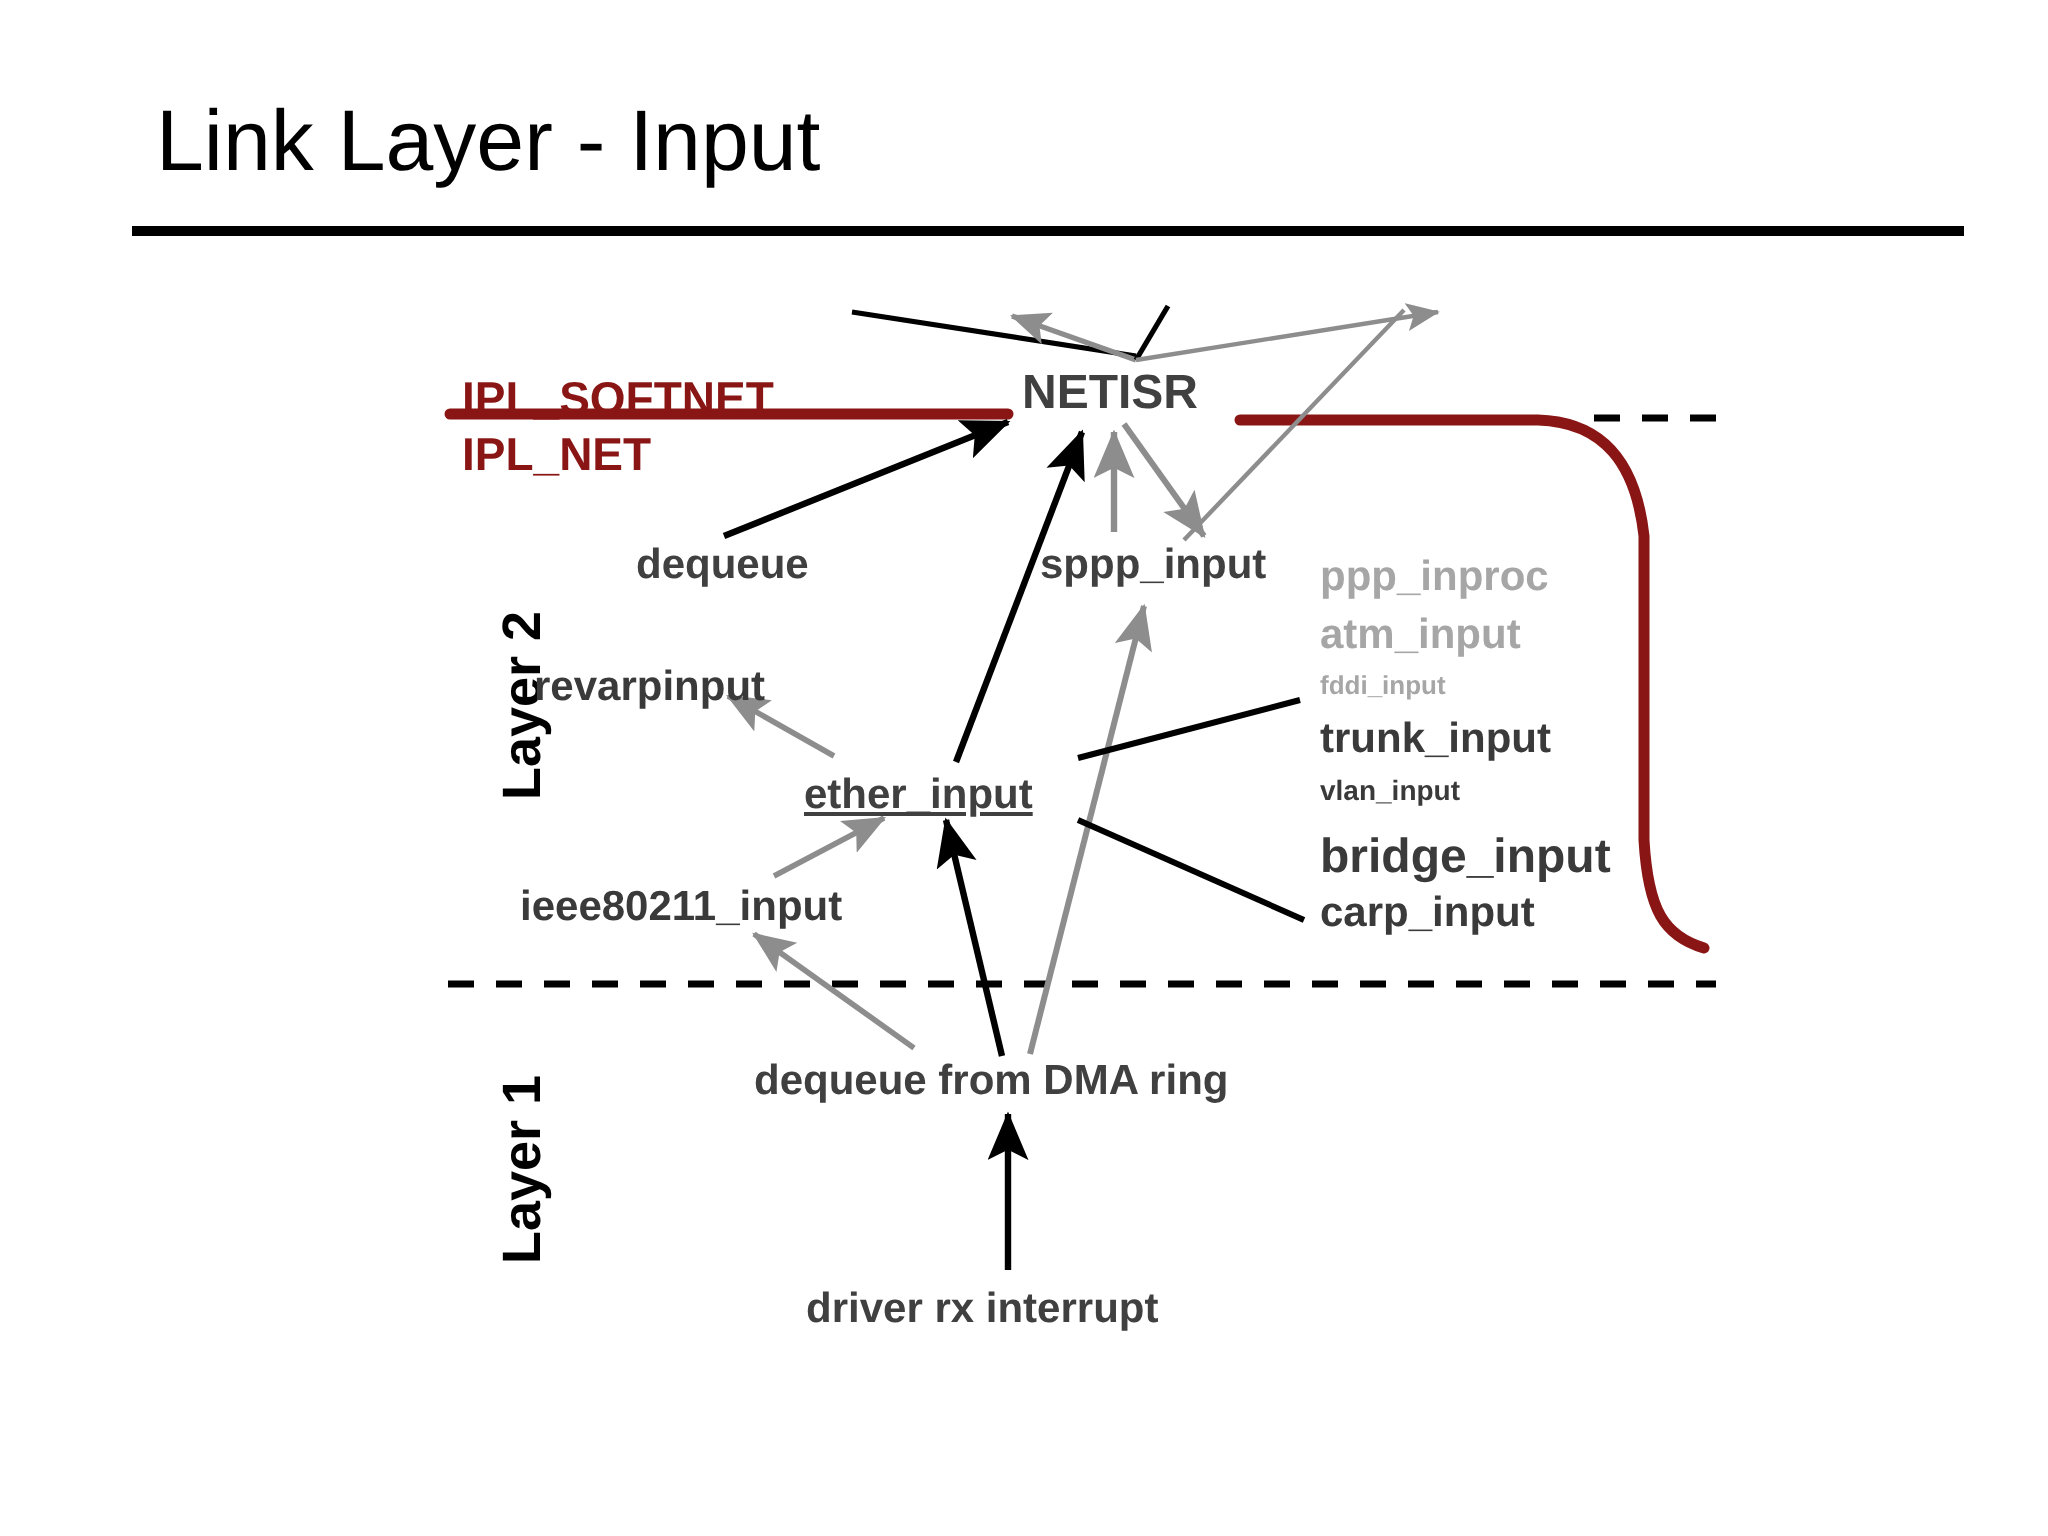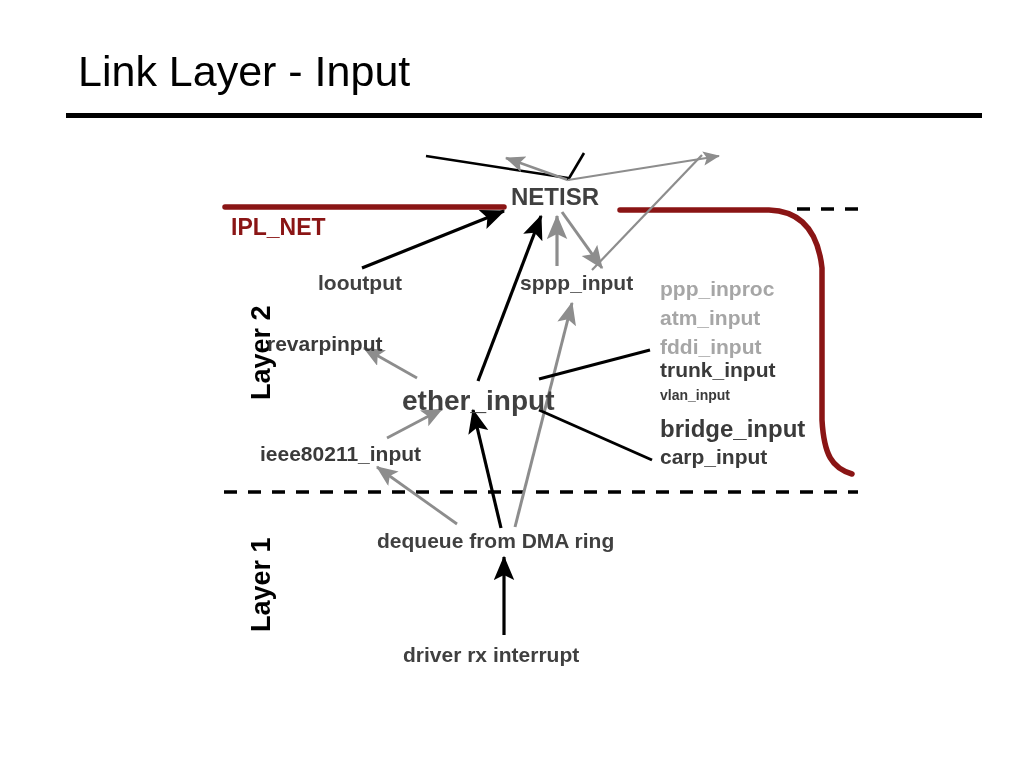--- a/index.html
+++ b/index.html
@@ -138,37 +138,38 @@
       <line x1="527" y1="379" x2="638" y2="350" stroke="#000000" stroke-width="3.0"></line>
 
       <line x1="527" y1="410" x2="640" y2="460" stroke="#000000" stroke-width="3.0"></line>
 
       <line x1="492" y1="635" x2="492" y2="557" stroke="#000000" stroke-width="3.2" marker-end="url(#ah-black)"></line>
     </svg>
 
     <div class="layer-label" style="left: 234px; top: 400px;">Layer 2</div>
     <div class="layer-label" style="left: 234px; top: 632px;">Layer 1</div>
 
+    <div class="node red" style="left: 219px; top: 188px; font-size: 23px;">IPL_SOFTNET</div>
     <div class="node red" style="left: 219px; top: 216px; font-size: 23px;">IPL_NET</div>
 
     <div class="node black" style="left: 499px; top: 185px; font-size: 24px;">NETISR</div>
 
-    <div class="node black" style="left: 306px; top: 272px; font-size: 21px;">looutput</div>
+    <div class="node black" style="left: 306px; top: 272px; font-size: 21px;">dequeue</div>
 
     <div class="node black" style="left: 508px; top: 272px; font-size: 21px;">sppp_input</div>
 
-    <div class="node black" style="left: 390px; top: 387px; font-size: 28px;">ether_input</div>
+    <div class="node black" style="left: 390px; top: 387px; font-size: 21px; text-decoration: underline;">ether_input</div>
 
     <div class="node dark" style="left: 255px; top: 333px; font-size: 21px;">revarpinput</div>
 
     <div class="node dark" style="left: 248px; top: 443px; font-size: 21px;">ieee80211_input</div>
 
     <div class="node gray" style="left: 648px; top: 246px; font-size: 21px;">ppp_inproc</div>
     <div class="node gray" style="left: 648px; top: 275px; font-size: 21px;">atm_input</div>
-    <div class="node gray" style="left: 648px; top: 304px; font-size: 21px;">fddi_input</div>
+    <div class="node gray" style="left: 648px; top: 304px; font-size: 13px;">fddi_input</div>
 
     <div class="node dark" style="left: 648px; top: 359px; font-size: 21px;">trunk_input</div>
     <div class="node dark" style="left: 648px; top: 388px; font-size: 14px;">vlan_input</div>
     <div class="node dark" style="left: 648px; top: 417px; font-size: 24px;">bridge_input</div>
     <div class="node dark" style="left: 648px; top: 446px; font-size: 21px;">carp_input</div>
 
     <div class="node black" style="left: 391px; top: 644px; font-size: 21px;">driver rx interrupt</div>
 
     <div class="node black" style="left: 365px; top: 530px; font-size: 21px;">dequeue from DMA ring</div>
 

